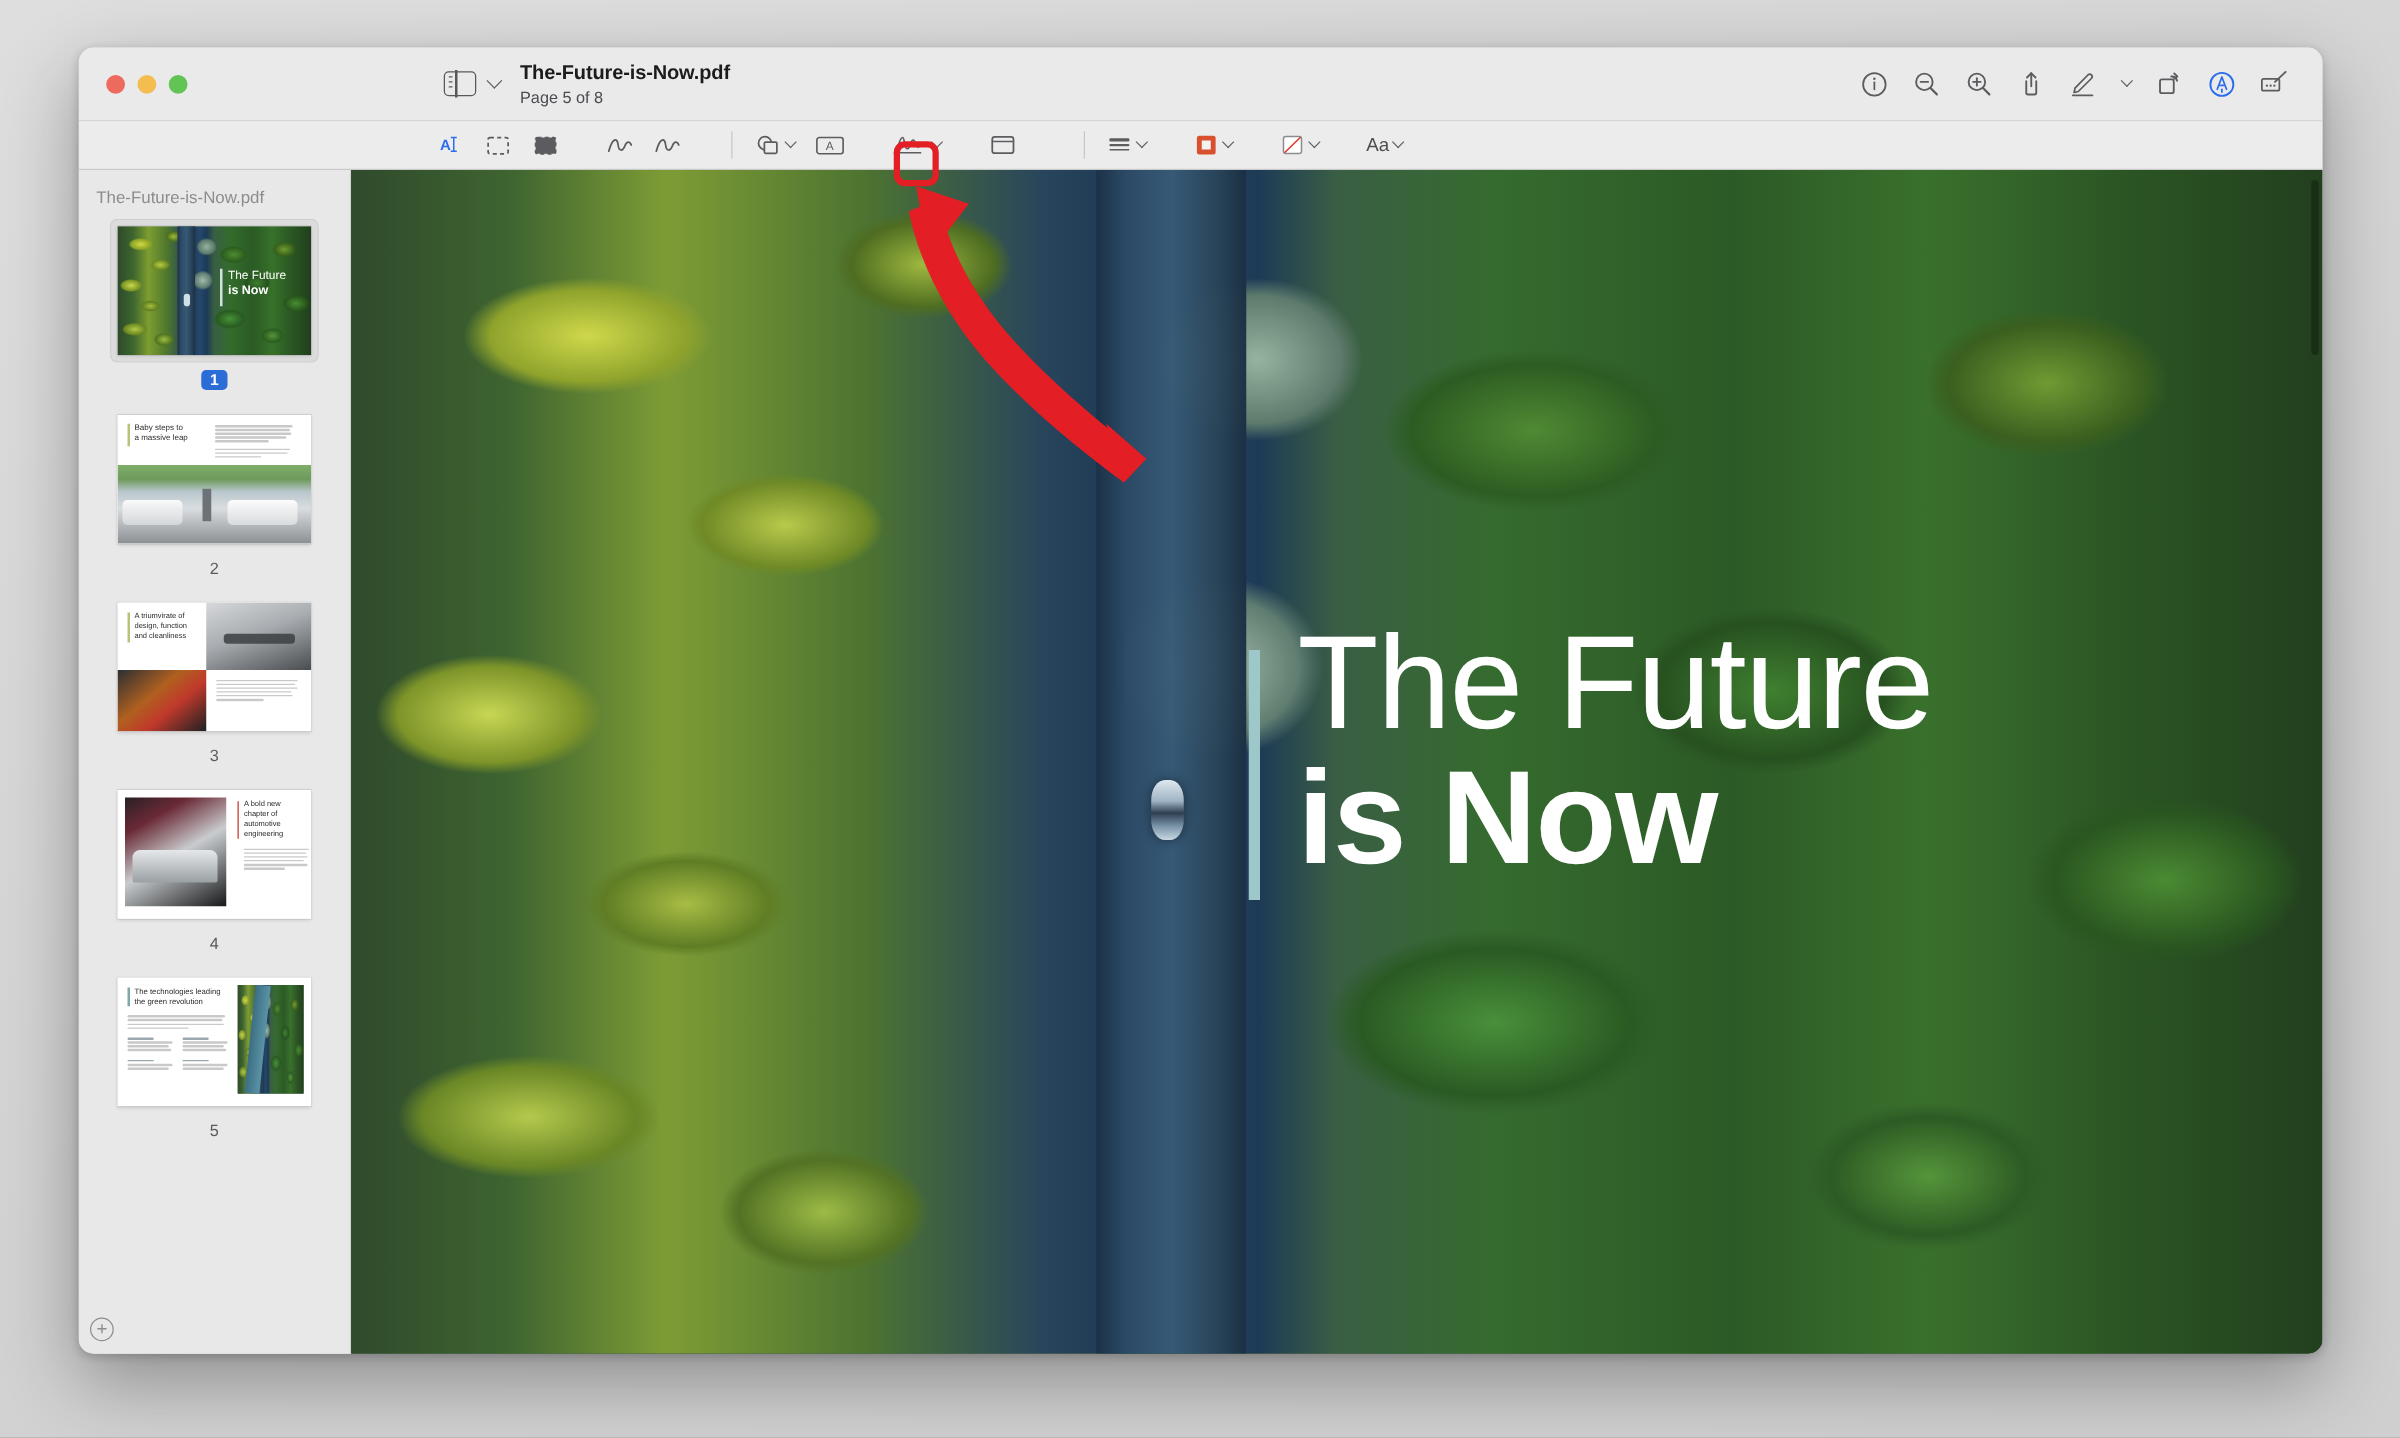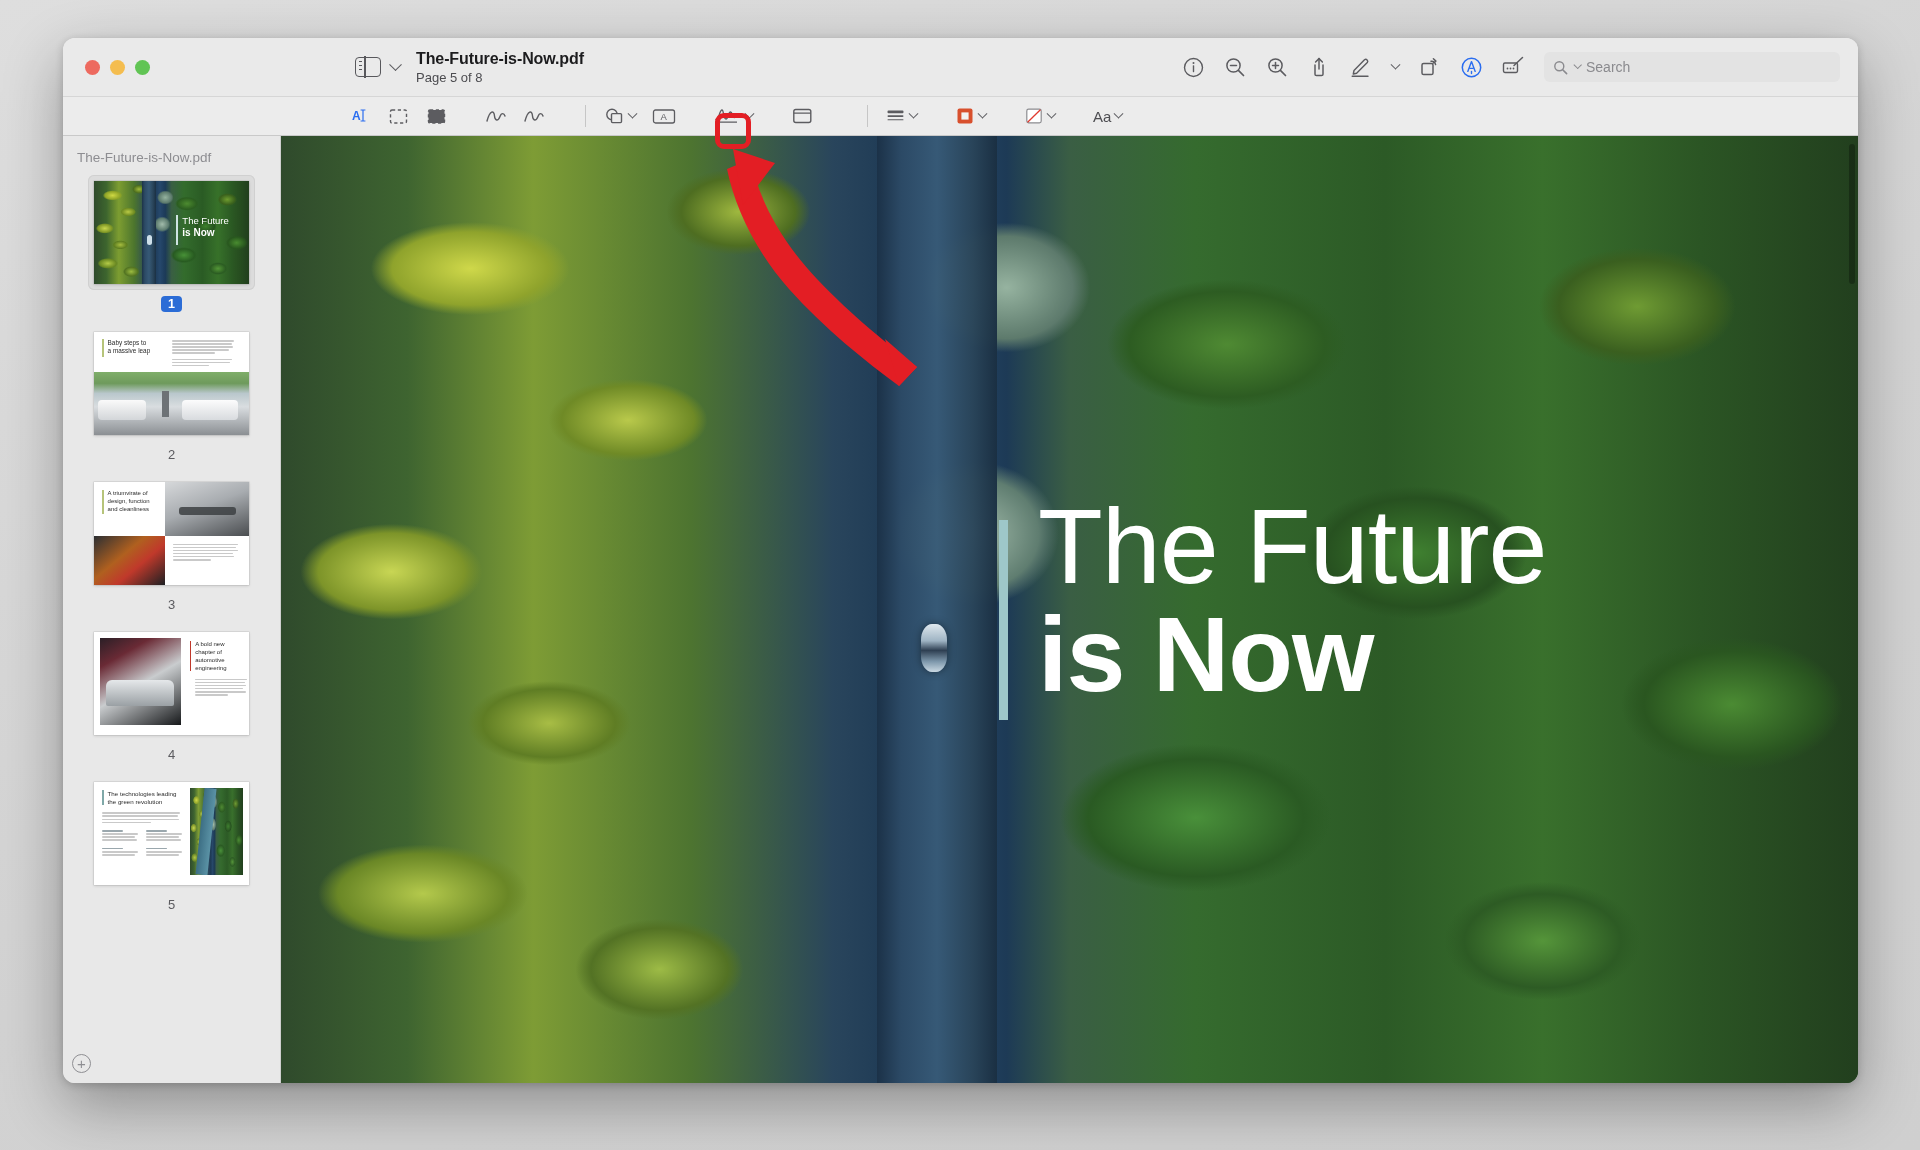--- a/index.html
+++ b/index.html
@@ -293,28 +293,20 @@
         </div>
         <div class="tbtn">
           <svg width="26" height="22" viewBox="0 0 26 22">
             <rect x="3.5" y="7" width="14" height="9.5" rx="1.4" fill="none" stroke="#5c5c60" stroke-width="1.4"></rect>
             <circle cx="7.5" cy="12.5" r=".9" fill="#5c5c60"></circle>
             <circle cx="10.5" cy="12.5" r=".9" fill="#5c5c60"></circle>
             <circle cx="13.5" cy="12.5" r=".9" fill="#5c5c60"></circle>
             <line x1="14" y1="9.5" x2="22.5" y2="1.5" stroke="#5c5c60" stroke-width="1.5" stroke-linecap="round"></line>
           </svg>
         </div>
-        <div class="search-box">
-          <svg width="15" height="15" viewBox="0 0 15 15">
-            <circle cx="6.3" cy="6.3" r="4.5" fill="none" stroke="#8a8a8e" stroke-width="1.4"></circle>
-            <line x1="9.7" y1="9.7" x2="13.6" y2="13.6" stroke="#8a8a8e" stroke-width="1.6" stroke-linecap="round"></line>
-          </svg>
-          <span style="display:inline-block;width:6px;height:6px;border-right:1.3px solid #8a8a8e;border-bottom:1.3px solid #8a8a8e;transform:rotate(45deg) translate(-1px,-2px)"></span>
-          <span class="search-ph">Search</span>
-        </div>
       </div>
     </div>
 
     <div class="markupbar">
       <div class="mbtn">
         <svg width="18" height="20" viewBox="0 0 18 20">
           <text x="1" y="14" font-family="Liberation Sans, sans-serif" font-size="12" font-weight="600" fill="#2a6df0">A</text>
           <line x1="12" y1="4" x2="12" y2="15" stroke="#2a6df0" stroke-width="1.2"></line>
           <line x1="9.6" y1="4" x2="14.4" y2="4" stroke="#2a6df0" stroke-width="1.2"></line>
           <line x1="9.6" y1="15" x2="14.4" y2="15" stroke="#2a6df0" stroke-width="1.2"></line>

